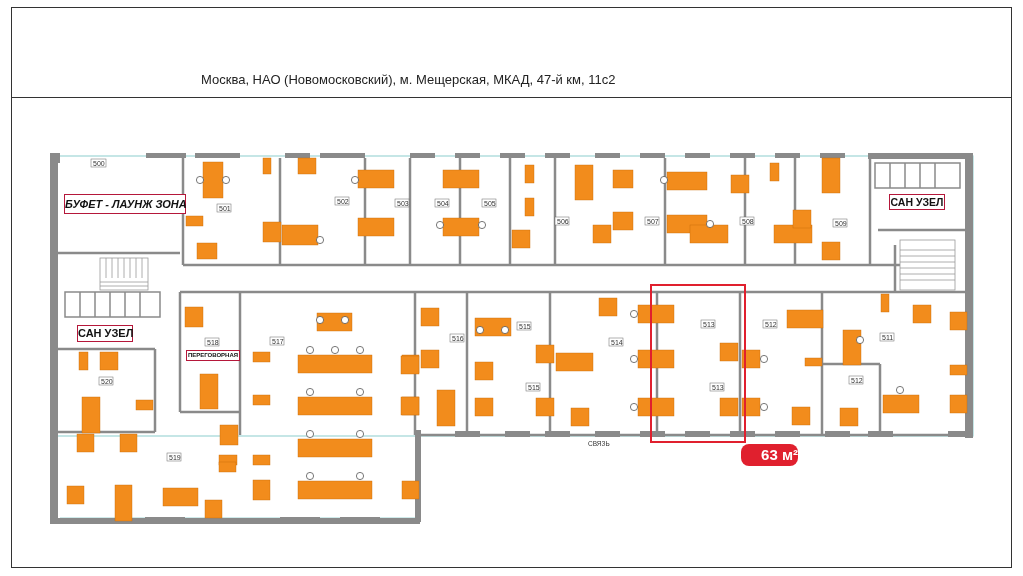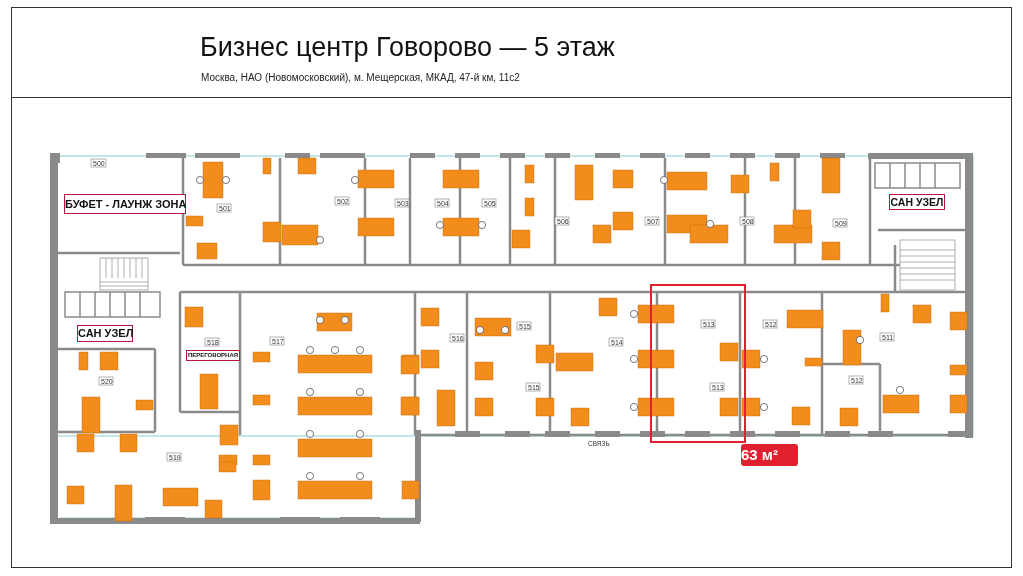--- a/index.html
+++ b/index.html
@@ -3,33 +3,32 @@
 <meta charset="utf-8">
 <style>
   html,body{margin:0;padding:0;background:#fff;}
   body{width:1023px;height:576px;position:relative;overflow:hidden;font-family:"Liberation Sans",sans-serif;}
   .header{position:absolute;left:11px;top:7px;width:1001px;height:91px;border:1px solid #333;box-sizing:border-box;}
   .logo-cell{position:absolute;left:0;top:0;width:162px;height:89px;border-right:1px solid #333;}
   .logo-main{position:absolute;left:9px;top:27px;font-size:27px;color:#222;letter-spacing:-0.5px;}
   .logo-main .dot{color:#3a9fd0;}
   .logo-sub{position:absolute;left:49px;top:55px;font-size:8px;color:#3a9fd0;font-weight:bold;}
   .title{position:absolute;left:188px;top:24px;font-size:27px;color:#111;}
-  .address{position:absolute;left:189px;top:64px;font-size:10px;color:#222;}
+  .address{position:absolute;left:189px;top:64px;font-size:13px;color:#222;}
   .plan-frame{position:absolute;left:11px;top:98px;width:1001px;height:470px;border:1px solid #333;border-top:none;box-sizing:border-box;}
   .plan{position:absolute;left:0;top:0;}
   .label-box{position:absolute;border:1.5px solid #b5173a;background:#fff;font-weight:bold;color:#111;text-align:center;white-space:nowrap;}
-  .area-badge{position:absolute;left:741px;top:444px;width:57px;height:22px;background:#e0202e;color:#fff;font-weight:bold;font-size:15px;text-align:left;line-height:22px;border-radius:3px;}
+  .area-badge{position:absolute;left:741px;top:444px;width:57px;height:22px;background:#e0202e;color:#fff;font-weight:bold;font-size:15px;text-align:right;line-height:22px;border-radius:8px;}
   .room-num{font-family:"Liberation Sans",sans-serif;font-size:7px;fill:#333;}
   .svyaz{font-size:6.5px;fill:#333;}
 </style>
 </head>
 <body>
 
 <div class="header">
-  <div class="title">Бизнес центр Говорово — 5 этаж</div>
   <div class="address">Москва, НАО (Новомосковский), м. Мещерская, МКАД, 47-й км, 11с2</div>
 </div>
 
 <div class="plan-frame"></div>
 
 <svg class="plan" width="1023" height="576" viewBox="0 0 1023 576">
   <defs>
     <g id="chair">
         <circle r="3.6" fill="#fff" stroke="#555" stroke-width="0.8"></circle>
       </g>
@@ -333,18 +332,18 @@
     <rect x="167" y="453" width="14" height="8" fill="#fff" stroke="#666" stroke-width="0.5"></rect>
       <text class="room-num" x="169" y="460">519</text>
     <rect x="99" y="377" width="14" height="8" fill="#fff" stroke="#666" stroke-width="0.5"></rect>
       <text class="room-num" x="101" y="384">520</text>
   </g>
   <text class="svyaz" x="588" y="446">СВЯЗЬ</text>
 
   <rect x="651" y="285" width="94" height="157" fill="none" stroke="#e0202e" stroke-width="2"></rect>
 </svg>
 
-<div class="label-box" style="left:64px;top:194px;width:120px;height:18px;font-size:11px;line-height:18px;">БУФЕТ - ЛАУНЖ ЗОНА</div>
+<div class="label-box" style="left:64px;top:194px;width:120px;height:18px;font-size:11px;line-height:18px;font-style:italic;">БУФЕТ - ЛАУНЖ ЗОНА</div>
 <div class="label-box" style="left:77px;top:325px;width:54px;height:15px;font-size:11px;line-height:15px;">САН УЗЕЛ</div>
 <div class="label-box" style="left:889px;top:194px;width:54px;height:14px;font-size:10.5px;line-height:14px;">САН УЗЕЛ</div>
 <div class="label-box" style="left:186px;top:350px;width:52px;height:9px;font-size:6px;line-height:9px;">ПЕРЕГОВОРНАЯ</div>
 
 <div class="area-badge">63 м²</div>
 
 </body></html>

